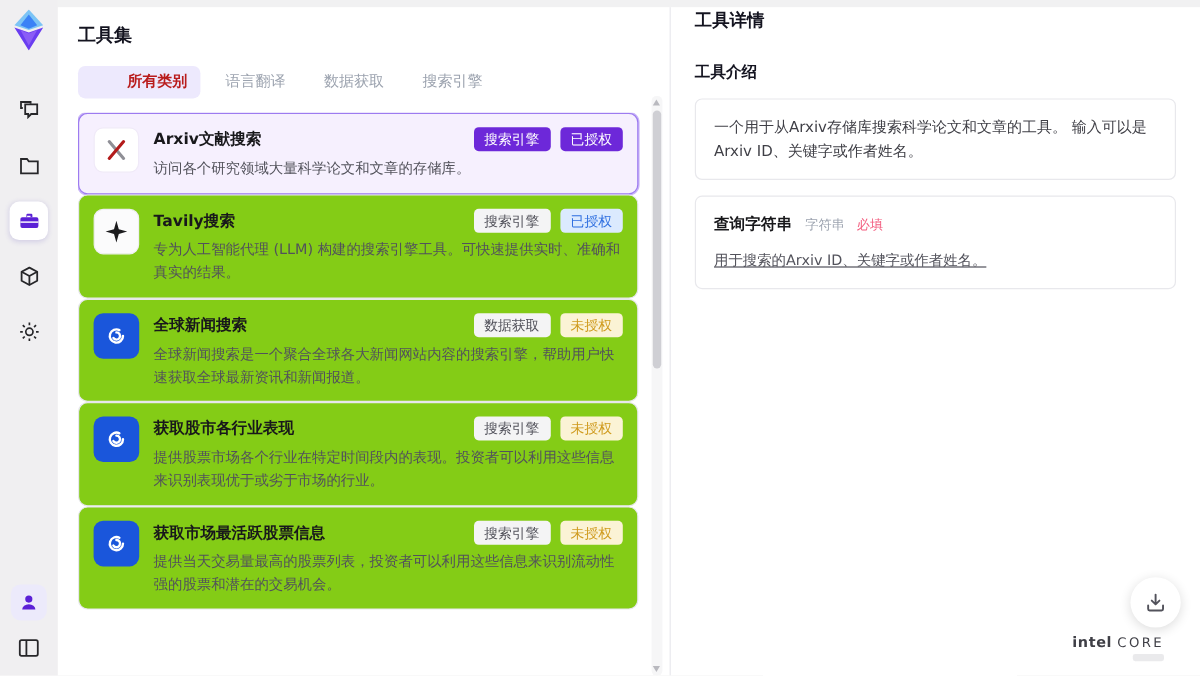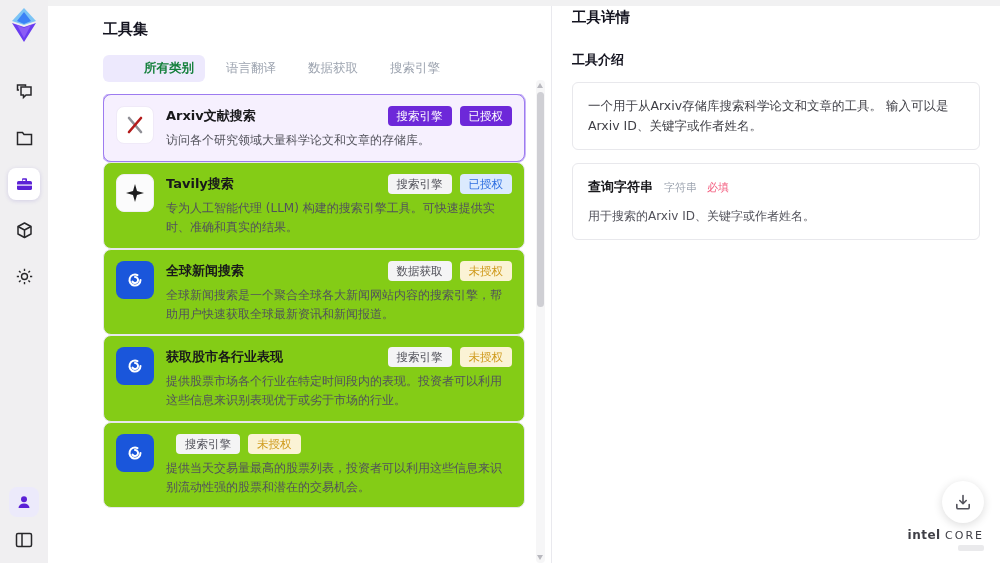--- a/index.html
+++ b/index.html
@@ -24,30 +24,30 @@
   .nav-item svg { display:block; }
   .sidebar-bottom { margin-top:auto; display:flex; flex-direction:column; gap:10px; align-items:center; }
   .avatar-tile { width:30px; height:30px; border-radius:8px; background:#eceafb;
     display:flex; align-items:center; justify-content:center; cursor:pointer; }
   
   .main {
     position:absolute; left:48px; top:6px; right:0; bottom:0;
     background:#ffffff; display:flex;
   }
   .list-panel {
-    width:466px; flex-shrink:0; border-right:1px solid #e9e9ee;
-    padding:14px 0 0 17px; position:relative;margin-left:38px;
+    width:511px; flex-shrink:0; border-right:1px solid #e9e9ee;
+    padding:14px 0 0 17px; position:relative;
   }
   .panel-title { font-size:15px; font-weight:bold; color:#141420; }
   .tabs { display:flex; gap:10px; margin-top:16px; }
   .tab {
     font-size:12.5px; color:#9ca3af; padding:5px 11px; border-radius:6px;
     cursor:pointer; white-space:nowrap;
   }
-  .tab.active { background:#ede9fd; color:#15803d; font-weight:bold;padding-left:41px; }
+  .tab.active { background:#ede9fd; color:#b91c1c; font-weight:bold;padding-left:41px; }
   .tool-list {
     margin-top:12px; height:452px; overflow:hidden;
     display:flex; flex-direction:column; padding-right:26px;
   }
   .tool-card {
     border:1px solid #e7e7ec; border-radius:8px; background:#84cc16;
     padding:11px 12px; display:flex; gap:12px; cursor:pointer; flex-shrink:0;
   }
   .tool-card.selected {
     background:#f6f0fe; border:1px solid #9d7bf0;
@@ -90,28 +90,28 @@
   .detail-title { font-size:14.5px; font-weight:bold; color:#141420; }
   .section-heading { font-size:13px; font-weight:bold; color:#141420; margin-top:24px; }
   .info-box {
     margin-top:13px; border:1px solid #e8e8ec; border-radius:6px;
     padding:13px 15px; font-size:12.5px; color:#3f3f46; line-height:1.6;
     background:#fff;
   }
   .param-name { font-size:13px; font-weight:bold; color:#18181b; }
   .param-type { font-size:11px; color:#9ca3af; margin-left:7px; }
   .param-required { font-size:11px; color:#f35d7f; margin-left:6px; }
-  .param-desc { font-size:12px; color:#52525b; margin-top:9px; }
+  .param-desc { font-size:12px; color:#52525b; margin-top:9px;text-decoration:underline; }
   
   .fab {
     position:absolute; right:16px; bottom:40px; width:42px; height:42px;
     border-radius:50%; background:#fff; box-shadow:0 2px 10px rgba(0,0,0,.14);
     display:flex; align-items:center; justify-content:center; cursor:pointer;
   }
-  .brand { position:absolute; right:16px; bottom:12px; text-align:left; }
+  .brand { position:absolute; right:30px; bottom:12px; text-align:left; }
   .brand-line { font-size:12px; color:#3f3f46; letter-spacing:.5px; }
   .brand-intel { font-weight:bold; }
   .brand-core { font-weight:normal; letter-spacing:2px; text-transform:uppercase; font-size:11px; }
   .brand-sub { margin-top:2px; height:6px; width:26px; background:#d8d8dc; opacity:.55;
     border-radius:2px; margin-left:auto; }
 </style>
 </head>
 <body>
 
 <div class="sidebar">
@@ -259,20 +259,21 @@
       </div>
 
       <div class="tool-card">
         <div class="tool-icon tile-blue">
           <svg width="20" height="20" viewBox="0 0 20 20" fill="none">
             <path d="M15.5 10 a5.5 5.5 0 1 1 -3-4.9 M10 7 a3 3 0 1 1 -2.5 4.6" stroke="#ffffff" stroke-width="2" stroke-linecap="round"></path>
           </svg>
         </div>
         <div class="tool-body">
           <div class="tool-head">
+            <div class="tool-name">获取市场最活跃股票信息</div>
             <div class="tag-row">
               <span class="tag tag-gray">搜索引擎</span>
               <span class="tag tag-yellow">未授权</span>
             </div>
           </div>
           <div class="tool-desc">提供当天交易量最高的股票列表，投资者可以利用这些信息来识别流动性强的股票和潜在的交易机会。</div>
         </div>
       </div>
 
     </div>

